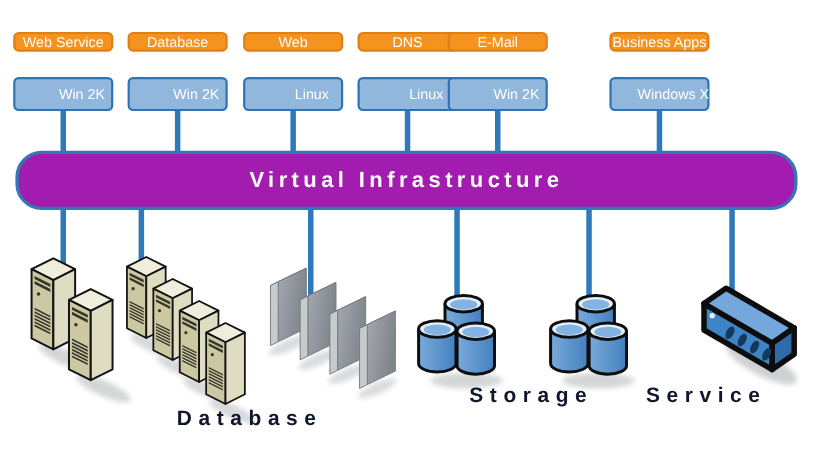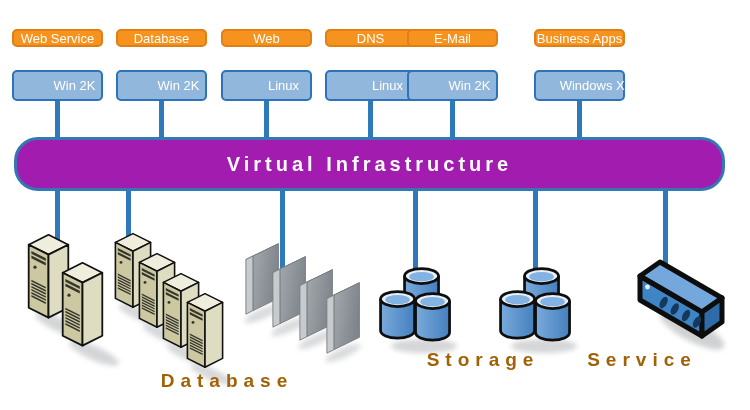--- a/index.html
+++ b/index.html
@@ -27,21 +27,21 @@
     display:flex;align-items:center;justify-content:center;z-index:3;
   }
   .bus span{
     color:#FBFBFB;font-size:20px;font-weight:bold;letter-spacing:4px;white-space:nowrap;
   }
   .vline{position:absolute;width:5px;background:#2E79B9;z-index:1;}
   .icon{position:absolute;z-index:2;}
   svg.icon{overflow:visible;}
   .res-label{
     position:absolute;width:200px;text-align:center;z-index:2;
-    color:#a16207;font-size:19px;font-weight:bold;letter-spacing:6px;white-space:nowrap;
+    color:#0f172a;font-size:19px;font-weight:bold;letter-spacing:6px;white-space:nowrap;
   }
 </style>
 </head>
 <body>
 
 <div class="canvas">
 
   <svg width="0" height="0" style="position:absolute" aria-hidden="true">
     <defs>
       <filter id="soft" x="-60%" y="-60%" width="220%" height="220%">
@@ -122,21 +122,21 @@
   </div>
   <div class="col" style="left:407px">
     <div class="conn"></div>
     <div class="app-box">
         <span>E-Mail</span>
       </div>
     <div class="os-box">
         <span>Win 2K</span>
       </div>
   </div>
-  <div class="col" style="left:534px">
+  <div class="col" style="left:554px">
     <div class="conn"></div>
     <div class="app-box">
         <span>Business Apps</span>
       </div>
     <div class="os-box">
         <span>Windows XP</span>
       </div>
   </div>
 
   <div class="bus">

